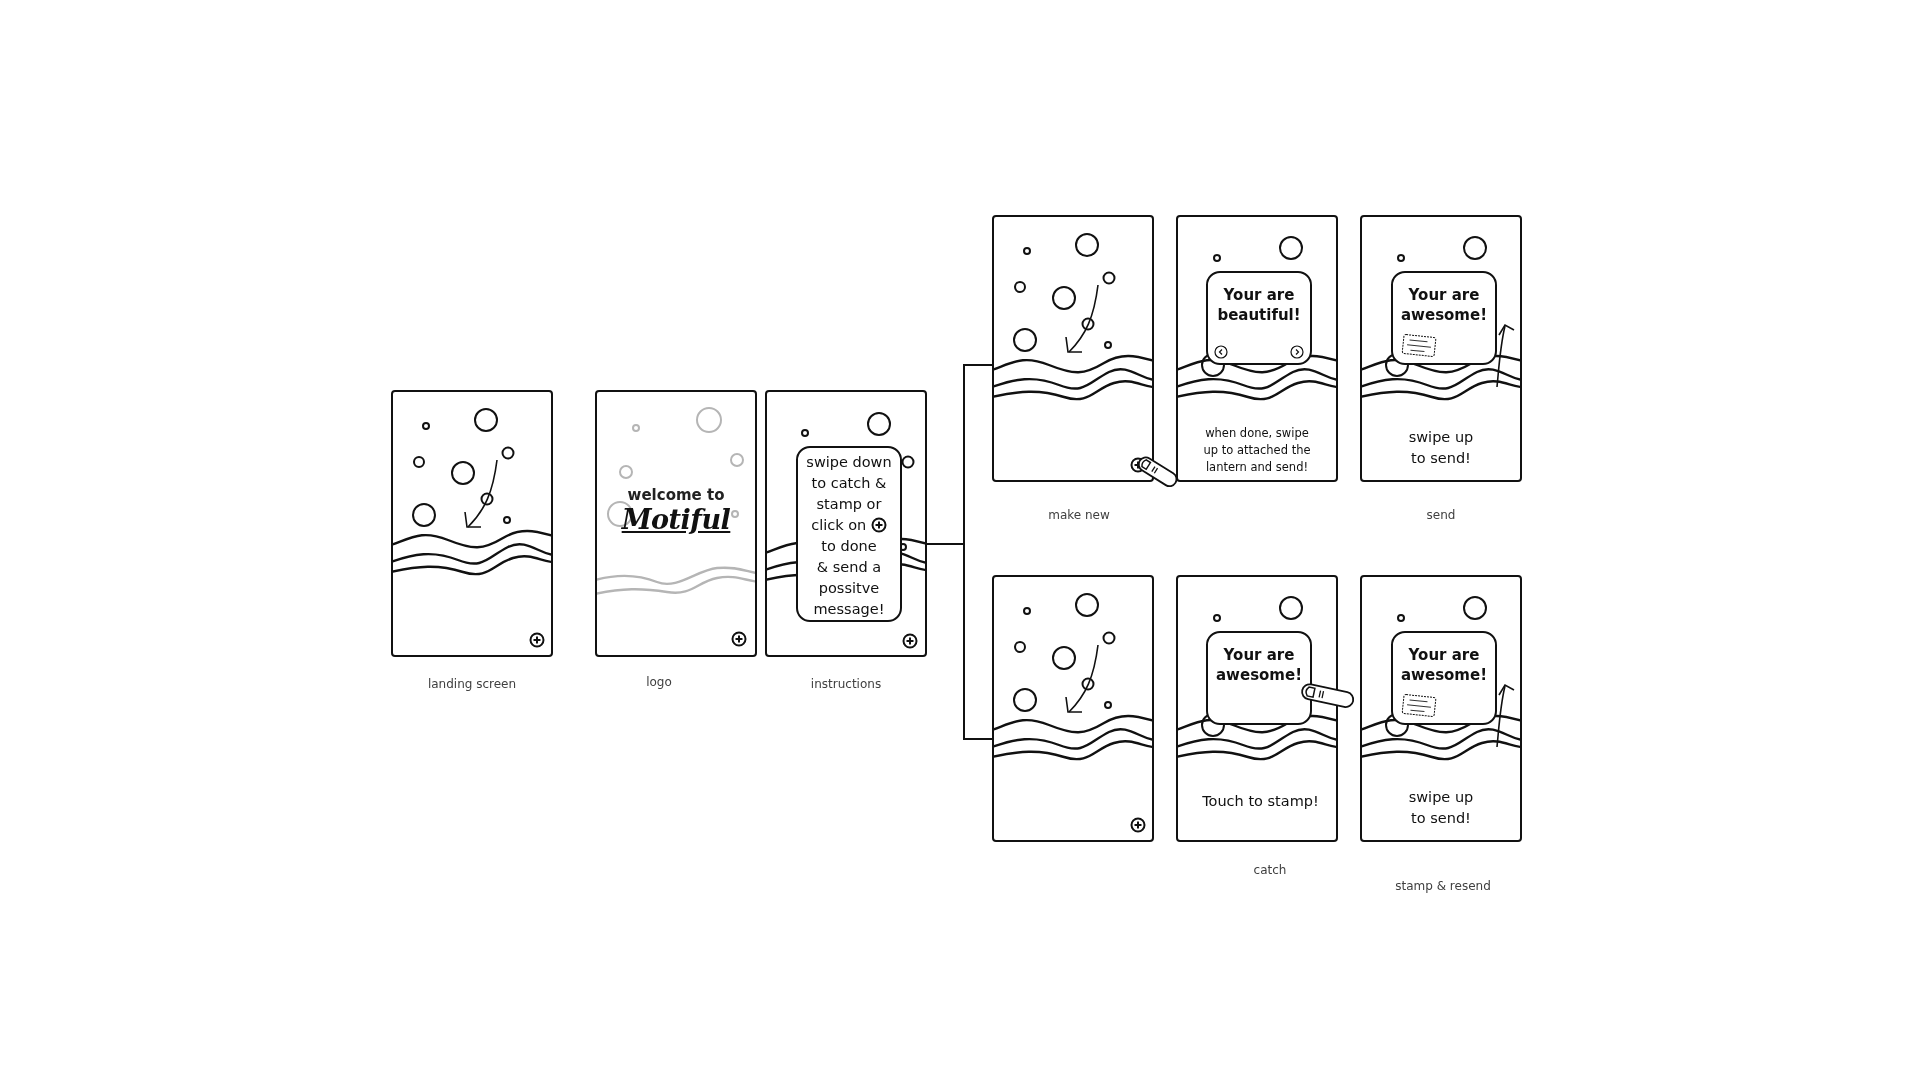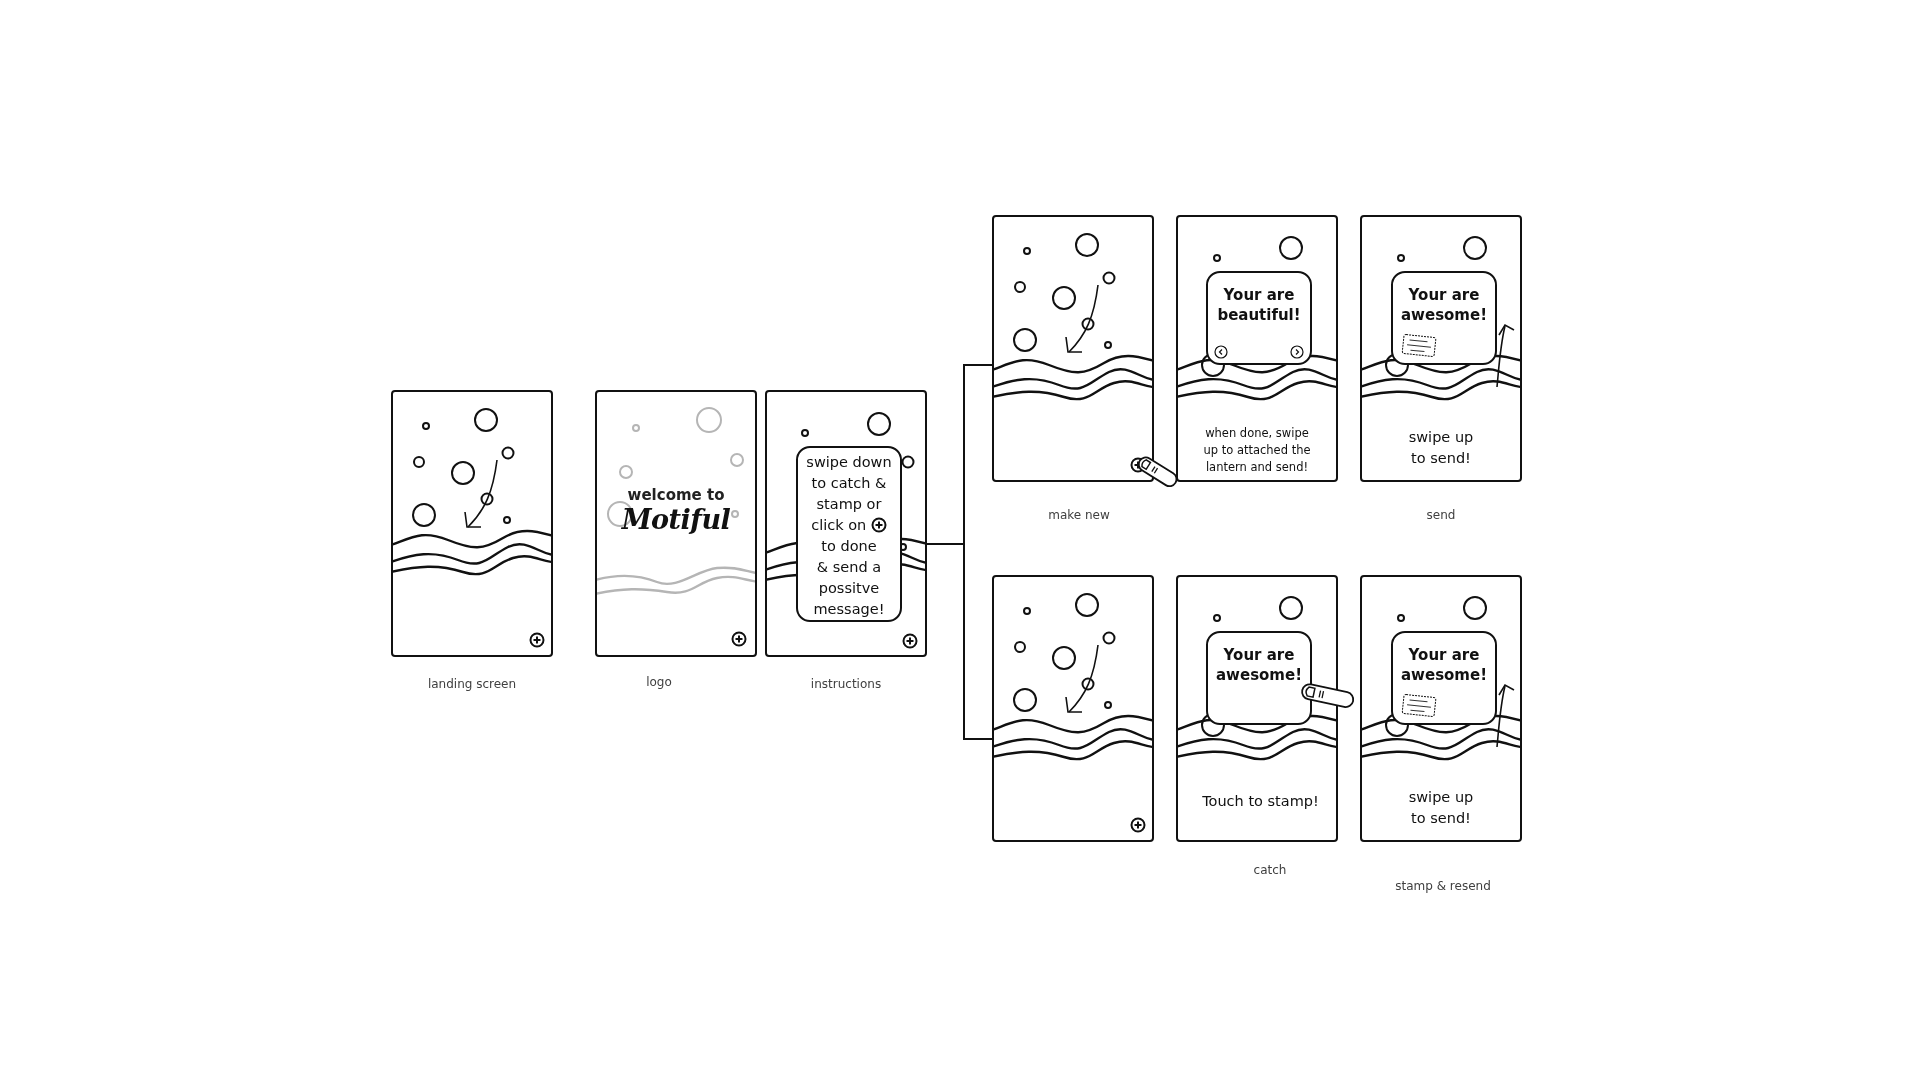--- a/index.html
+++ b/index.html
@@ -78,21 +78,21 @@
     </g>
     <g fill="none" stroke="#b5b5b5" stroke-width="2.4">
       <path d="M-2 188 C 20 182, 40 182, 60 190 S 100 178, 120 176 S 150 180, 165 182"></path>
       <path d="M-2 202 C 25 196, 45 196, 70 200 S 100 190, 120 186 S 150 190, 165 190"></path>
     </g>
     <g transform="translate(142,247)">
         <use href="#plus-circle"></use>
       </g>
   </svg>
   <div class="welcome" style="top:94px; font-size:15px; font-weight:bold; color:#222;">welcome to</div>
-  <div class="welcome" style="top:112px; font-size:27px; font-style:italic; font-weight:bold; font-family:'DejaVu Serif', serif; letter-spacing:-0.5px;">Motiful</div>
+  <div class="welcome" style="top:112px; font-size:27px; font-style:italic; font-weight:bold; font-family:'DejaVu Serif', serif; letter-spacing:-0.5px;text-decoration:underline;">Motiful</div>
 </div>
 <div class="caption" style="left:559px; top:675px;">logo</div>
 
 <div class="phone" style="left:765px; top:390px;">
   <svg class="bg" viewBox="0 0 162 267">
     <circle cx="38" cy="41" r="3" fill="none" stroke="#111" stroke-width="2"></circle>
     <circle cx="112" cy="32" r="11" fill="none" stroke="#111" stroke-width="2"></circle>
     <circle cx="141" cy="70" r="5.5" fill="none" stroke="#111" stroke-width="2"></circle>
     <circle cx="136" cy="155" r="3" fill="none" stroke="#111" stroke-width="2"></circle>
     <g>

